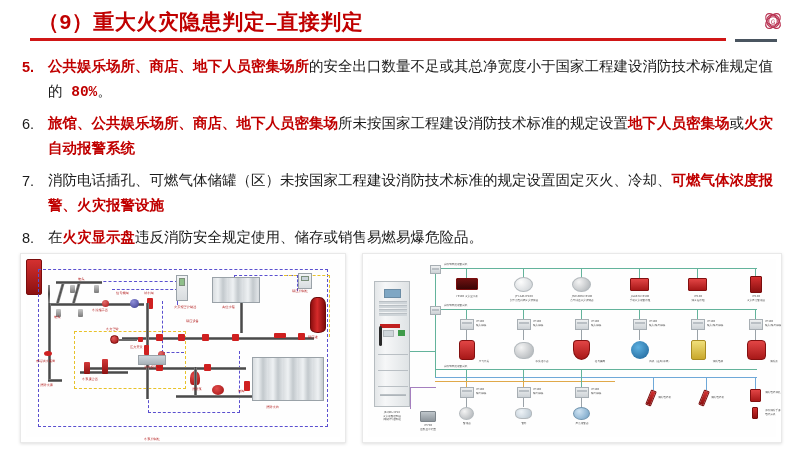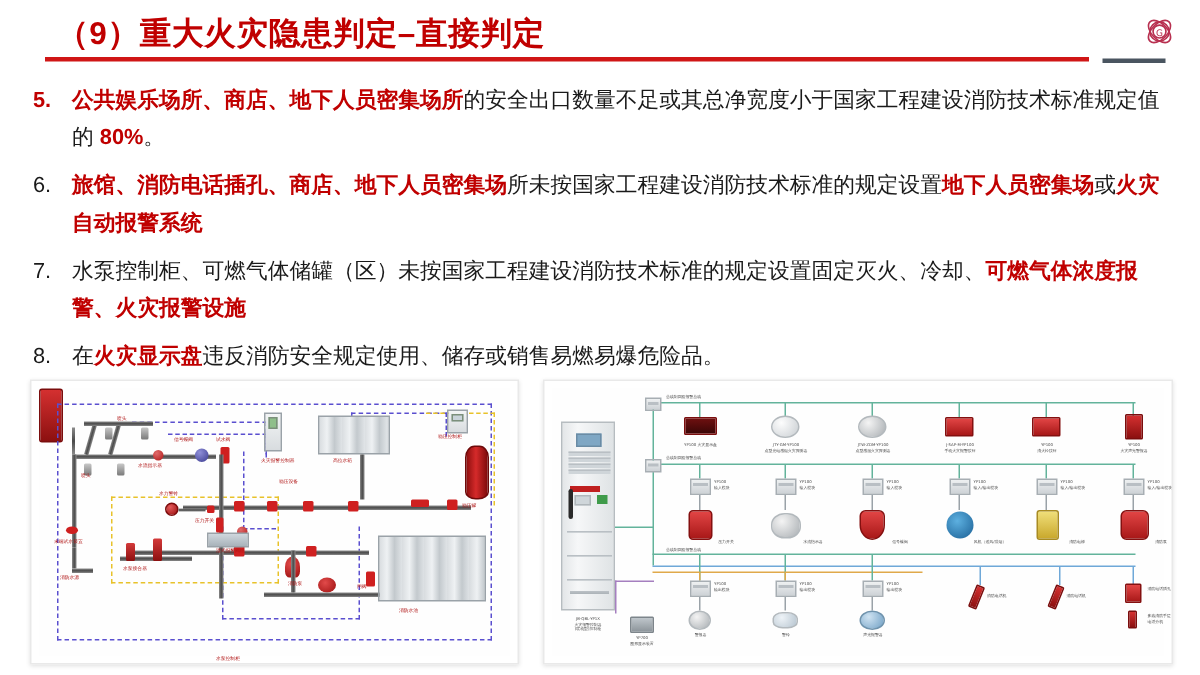--- a/index.html
+++ b/index.html
@@ -72,20 +72,21 @@
     width: 26px;
     text-align: left;
     color: #1a1a1a;
   }
   .item-num.red {
     color: #c00000;
     font-weight: bold;
   }
   .item-body {
     flex: 1 1 auto;
+    font-family: Liberation Mono, monospace;
   }
   .seg-red {
     color: #c00000;
     font-weight: bold;
   }
   .seg-black {
     color: #1a1a1a;
   }
 
   
@@ -342,25 +343,25 @@
   </svg>
 </div>
 
 <div class="item-list" id="item-list">
     <div class="list-item">
       <div class="item-num red">5.</div>
       <div class="item-body"><span class="seg-red">公共娱乐场所、商店、地下人员密集场所</span><span class="seg-black">的安全出口数量不足或其总净宽度小于国家工程建设消防技术标准规定值的 </span><span class="seg-red">80%</span><span class="seg-black">。</span></div>
     </div>
     <div class="list-item">
       <div class="item-num">6.</div>
-      <div class="item-body"><span class="seg-red">旅馆、消防电话插孔、商店、地下人员密集场</span><span class="seg-black">所未按国家工程建设消防技术标准的规定设置</span><span class="seg-red">地下人员密集场</span><span class="seg-black">或</span><span class="seg-red">火灾自动报警系统</span></div>
+      <div class="item-body"><span class="seg-red">旅馆、公共娱乐场所、商店、地下人员密集场</span><span class="seg-black">所未按国家工程建设消防技术标准的规定设置</span><span class="seg-red">地下人员密集场</span><span class="seg-black">或</span><span class="seg-red">火灾自动报警系统</span></div>
     </div>
     <div class="list-item">
       <div class="item-num">7.</div>
-      <div class="item-body"><span class="seg-black">水泵控制柜、可燃气体储罐（区）未按国家工程建设消防技术标准的规定设置固定灭火、冷却、</span><span class="seg-red">可燃气体浓度报警、火灾报警设施</span></div>
+      <div class="item-body"><span class="seg-black">消防电话插孔、可燃气体储罐（区）未按国家工程建设消防技术标准的规定设置固定灭火、冷却、</span><span class="seg-red">可燃气体浓度报警、火灾报警设施</span></div>
     </div>
     <div class="list-item">
       <div class="item-num">8.</div>
       <div class="item-body"><span class="seg-black">在</span><span class="seg-red">火灾显示盘</span><span class="seg-black">违反消防安全规定使用、储存或销售易燃易爆危险品。</span></div>
     </div>
   </div>
 
 <div class="figure" id="figure-sprinkler">
   <div class="fig-canvas">
 

